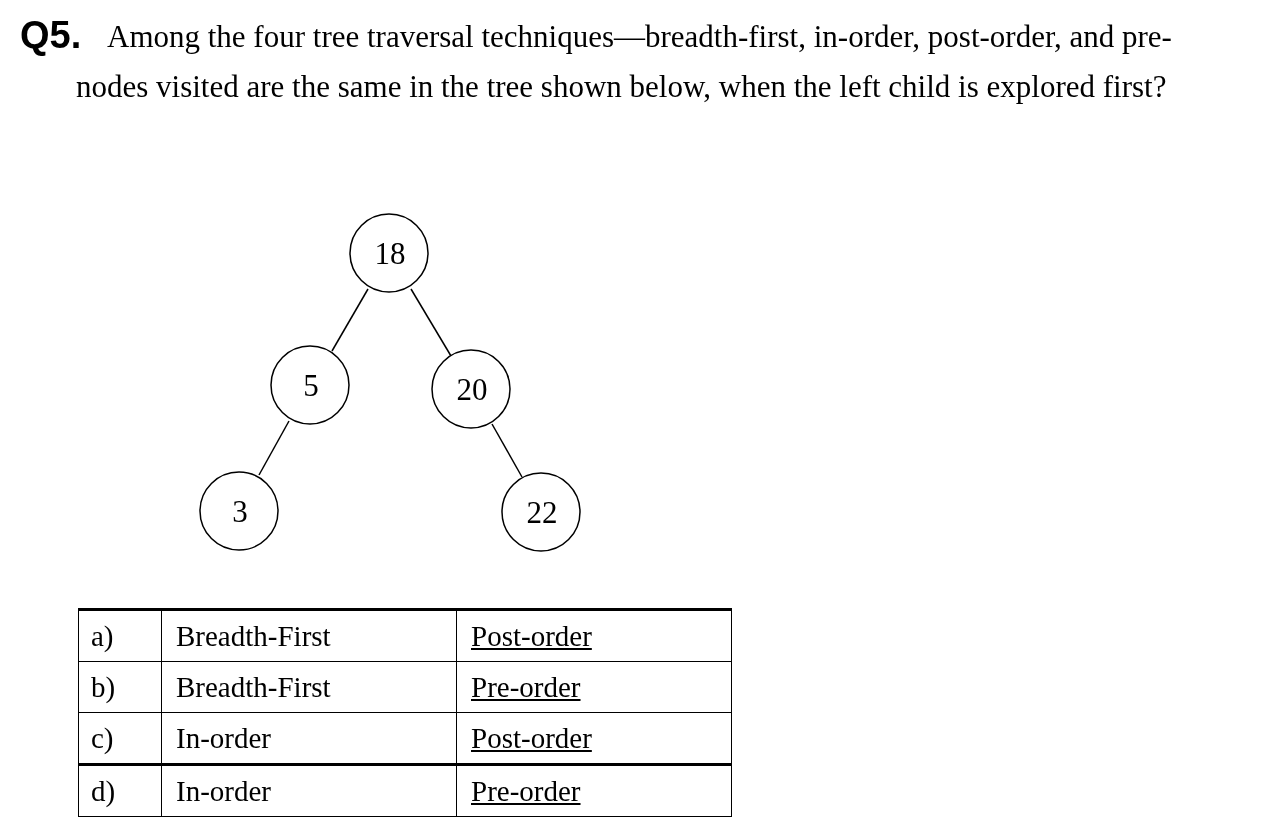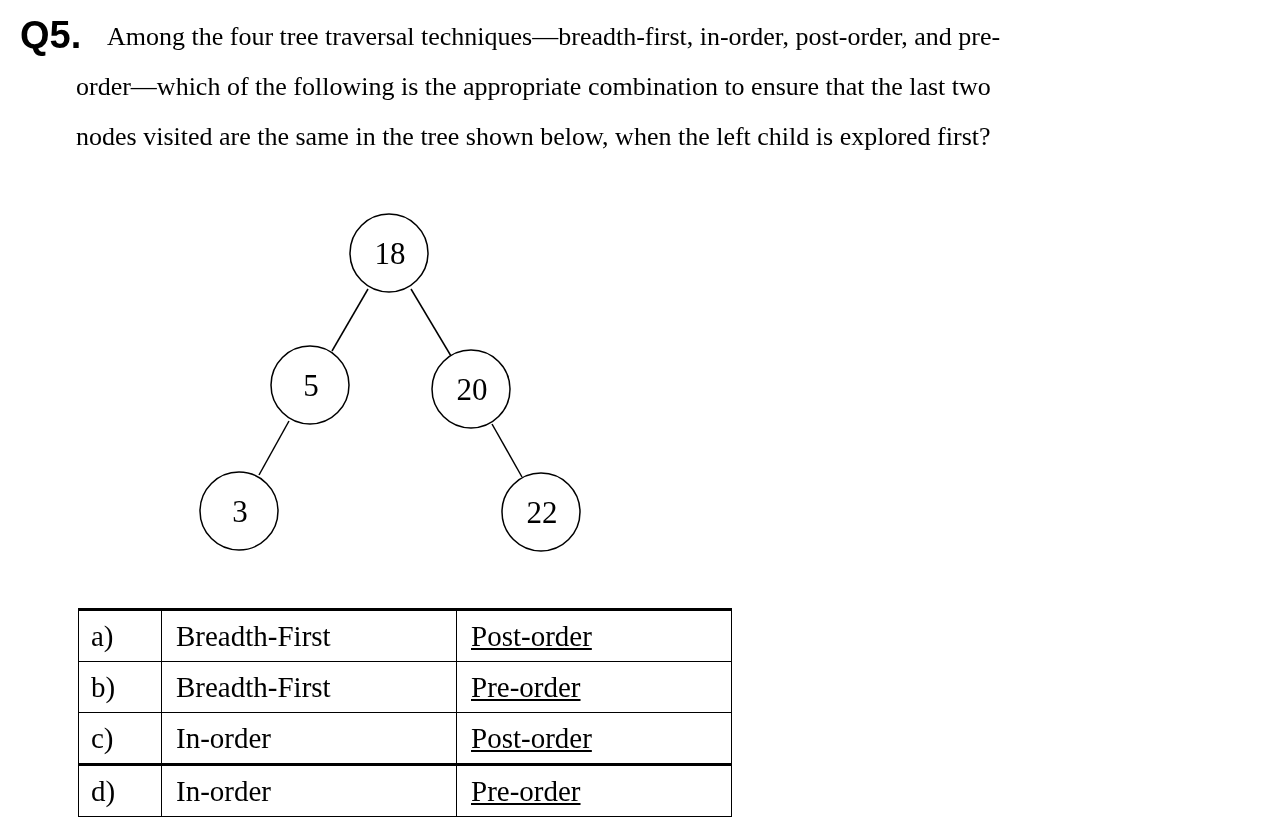--- a/index.html
+++ b/index.html
@@ -3,21 +3,21 @@
 <meta charset="utf-8">
 <style>
   html, body { margin: 0; padding: 0; background: #ffffff; }
   body { width: 1269px; height: 834px; position: relative; overflow: hidden; color: #000; }
   .q-label {
     position: absolute; left: 20px; top: 14px;
     font-family: "Liberation Sans", sans-serif; font-weight: bold; font-size: 38px;
   }
   .q-text {
     position: absolute; left: 76px; top: 12px; width: 1180px;
-    font-family: "Liberation Serif", serif; font-size: 26px; line-height: 50px;
+    font-family: "Liberation Serif", serif; font-size: 31px; line-height: 50px;
   }
   .q-line { display: block; white-space: nowrap; }
   .q-line.first { padding-left: 31px; }
   .tree { position: absolute; left: 0; top: 0; }
   .tree text { font-family: "Liberation Serif", serif; font-size: 31px; }
   .options {
     position: absolute; left: 78px; top: 608px;
     border-collapse: collapse;
     font-family: "Liberation Serif", serif; font-size: 29px;
   }
@@ -29,21 +29,20 @@
   .options td.c0 { width: 70px; padding-left: 12px; }
   .options td.c1 { width: 280px; }
   .options td.c2 { width: 260px; text-decoration: underline; }
 </style>
 </head>
 <body>
 
 <div class="q-label">Q5.</div>
 <div class="q-text">
   <span class="q-line first">Among the four tree traversal techniques—breadth-first, in-order, post-order, and pre-</span>
-  <span class="q-line">order—which of the following is the appropriate combination to ensure that the last two</span>
   <span class="q-line">nodes visited are the same in the tree shown below, when the left child is explored first?</span>
 </div>
 
 <svg class="tree" width="1269" height="834" viewBox="0 0 1269 834">
   <g stroke="#000" stroke-width="1.5" fill="none">
     <line x1="368" y1="289" x2="332" y2="351"></line>
     <line x1="411" y1="289" x2="451" y2="356"></line>
     <line x1="289" y1="421" x2="259" y2="475"></line>
     <line x1="492" y1="424" x2="522" y2="477"></line>
   </g>

